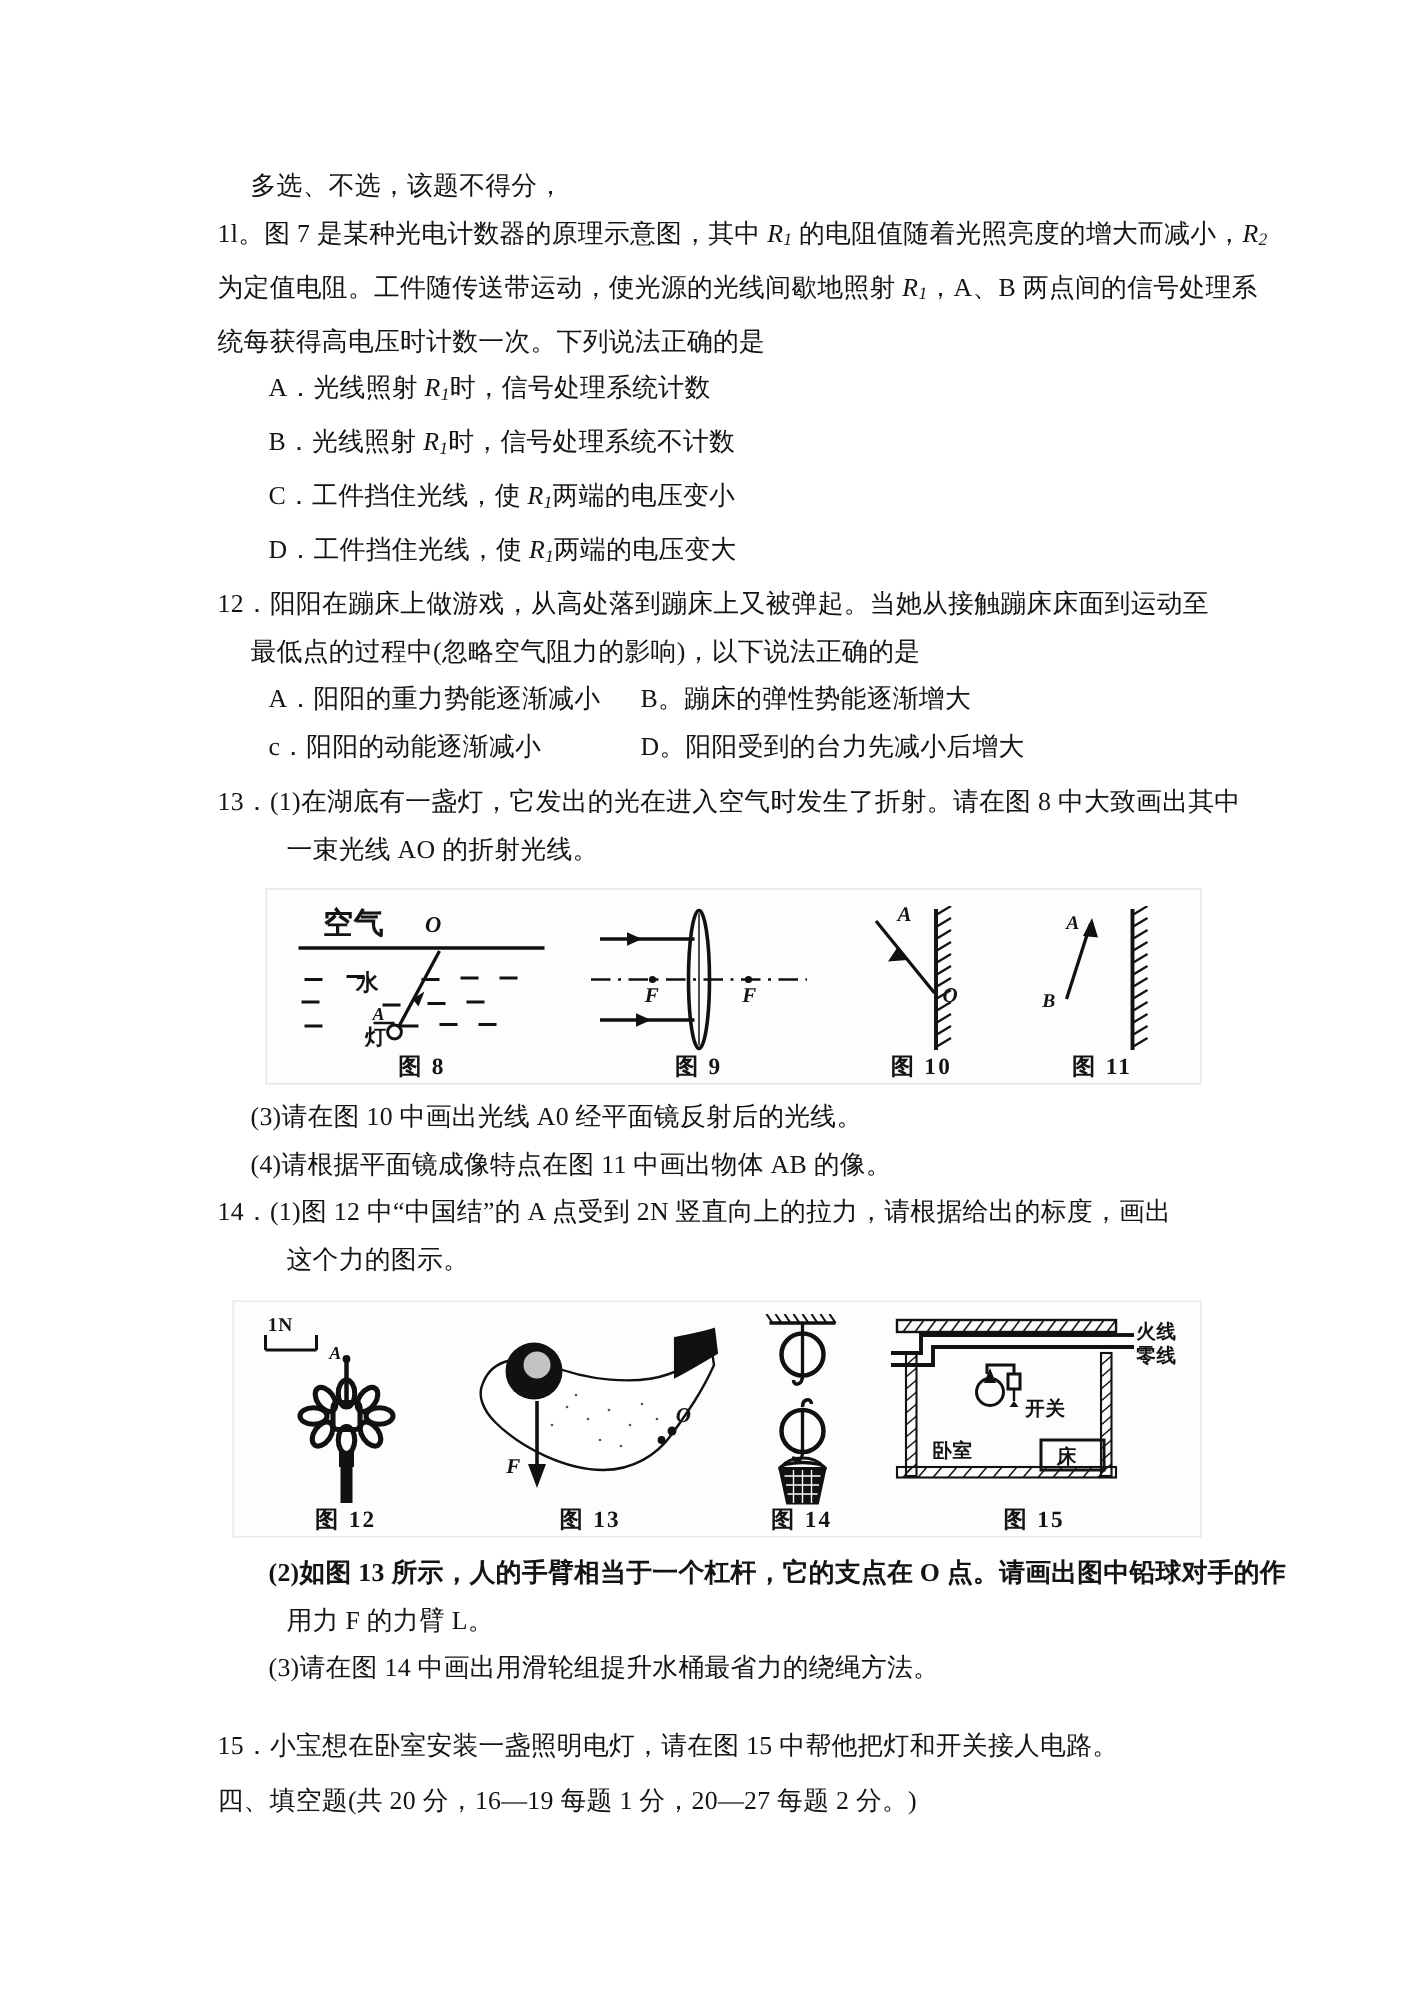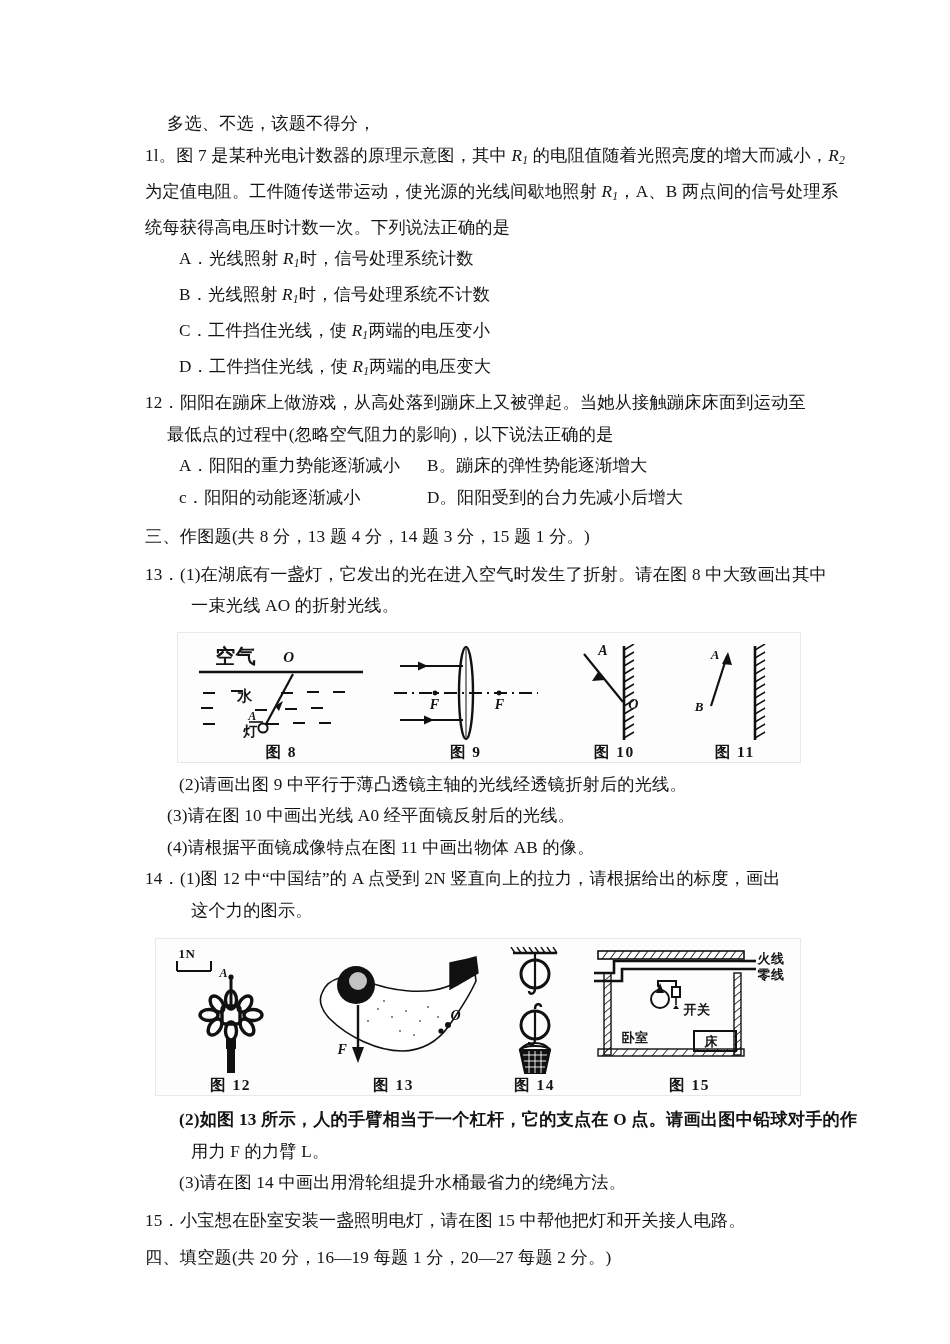--- a/index.html
+++ b/index.html
@@ -125,21 +125,20 @@
     <div class="line opt twocol">
       <span>A．阳阳的重力势能逐渐减小</span>
       <span>B。蹦床的弹性势能逐渐增大</span>
     </div>
     <div class="line opt twocol">
       <span>c．阳阳的动能逐渐减小</span>
       <span>D。阳阳受到的台力先减小后增大</span>
     </div>
   </div>
 
-  <div class="line" style="margin-top:8px;">三、作图题(共 8 分，13 题 4 分，14 题 3 分，15 题 1 分。)</div>
 
   <div>
     <div class="line" style="margin-top:6px;">13．(1)在湖底有一盏灯，它发出的光在进入空气时发生了折射。请在图 8 中大致画出其中</div>
     <div class="line indent-4">一束光线 AO 的折射光线。</div>
 
     <div class="figstrip" id="figstrip-a">
 
       <div class="figcell">
         <div class="figcanvas" style="width:176px;height:98px;">
           <svg width="176" height="98" viewBox="0 0 176 98" aria-hidden="true">
@@ -257,21 +256,20 @@
             <polygon points="43,8 37,20 47,21" fill="#111"></polygon>
           </svg>
           <span class="lbl" style="left:26px;top:4px;font-size:13px;">A</span>
           <span class="lbl" style="left:10px;top:56px;font-size:13px;">B</span>
         </div>
         <div class="figcap">图 11</div>
       </div>
 
     </div>
 
-    <div class="line indent-3" style="margin-top:6px;">(2)请画出图 9 中平行于薄凸透镜主轴的光线经透镜折射后的光线。</div>
     <div class="line indent-2">(3)请在图 10 中画出光线 A0 经平面镜反射后的光线。</div>
     <div class="line indent-2">(4)请根据平面镜成像特点在图 11 中画出物体 AB 的像。</div>
   </div>
 
   <div>
     <div class="line">14．(1)图 12 中“中国结”的 A 点受到 2N 竖直向上的拉力，请根据给出的标度，画出</div>
     <div class="line indent-4">这个力的图示。</div>
 
     <div class="figstrip" id="figstrip-b">
 
@@ -489,17 +487,17 @@
         <div class="figcap">图 15</div>
       </div>
 
     </div>
 
     <div class="line indent-3" style="margin-top:6px;font-weight:bold;">(2)如图 13 所示，人的手臂相当于一个杠杆，它的支点在 O 点。请画出图中铅球对手的作</div>
     <div class="line indent-4">用力 F 的力臂 L。</div>
     <div class="line indent-3">(3)请在图 14 中画出用滑轮组提升水桶最省力的绕绳方法。</div>
   </div>
 
-  <div class="line" style="margin-top:6px;">15．小宝想在卧室安装一盏照明电灯，请在图 15 中帮他把灯和开关接人电路。</div>
+  <div class="line" style="margin-top:20px;">15．小宝想在卧室安装一盏照明电灯，请在图 15 中帮他把灯和开关接人电路。</div>
 
   <div class="line" style="margin-top:6px;">四、填空题(共 20 分，16—19 每题 1 分，20—27 每题 2 分。)</div>
 
 </div>
 
 </body></html>

